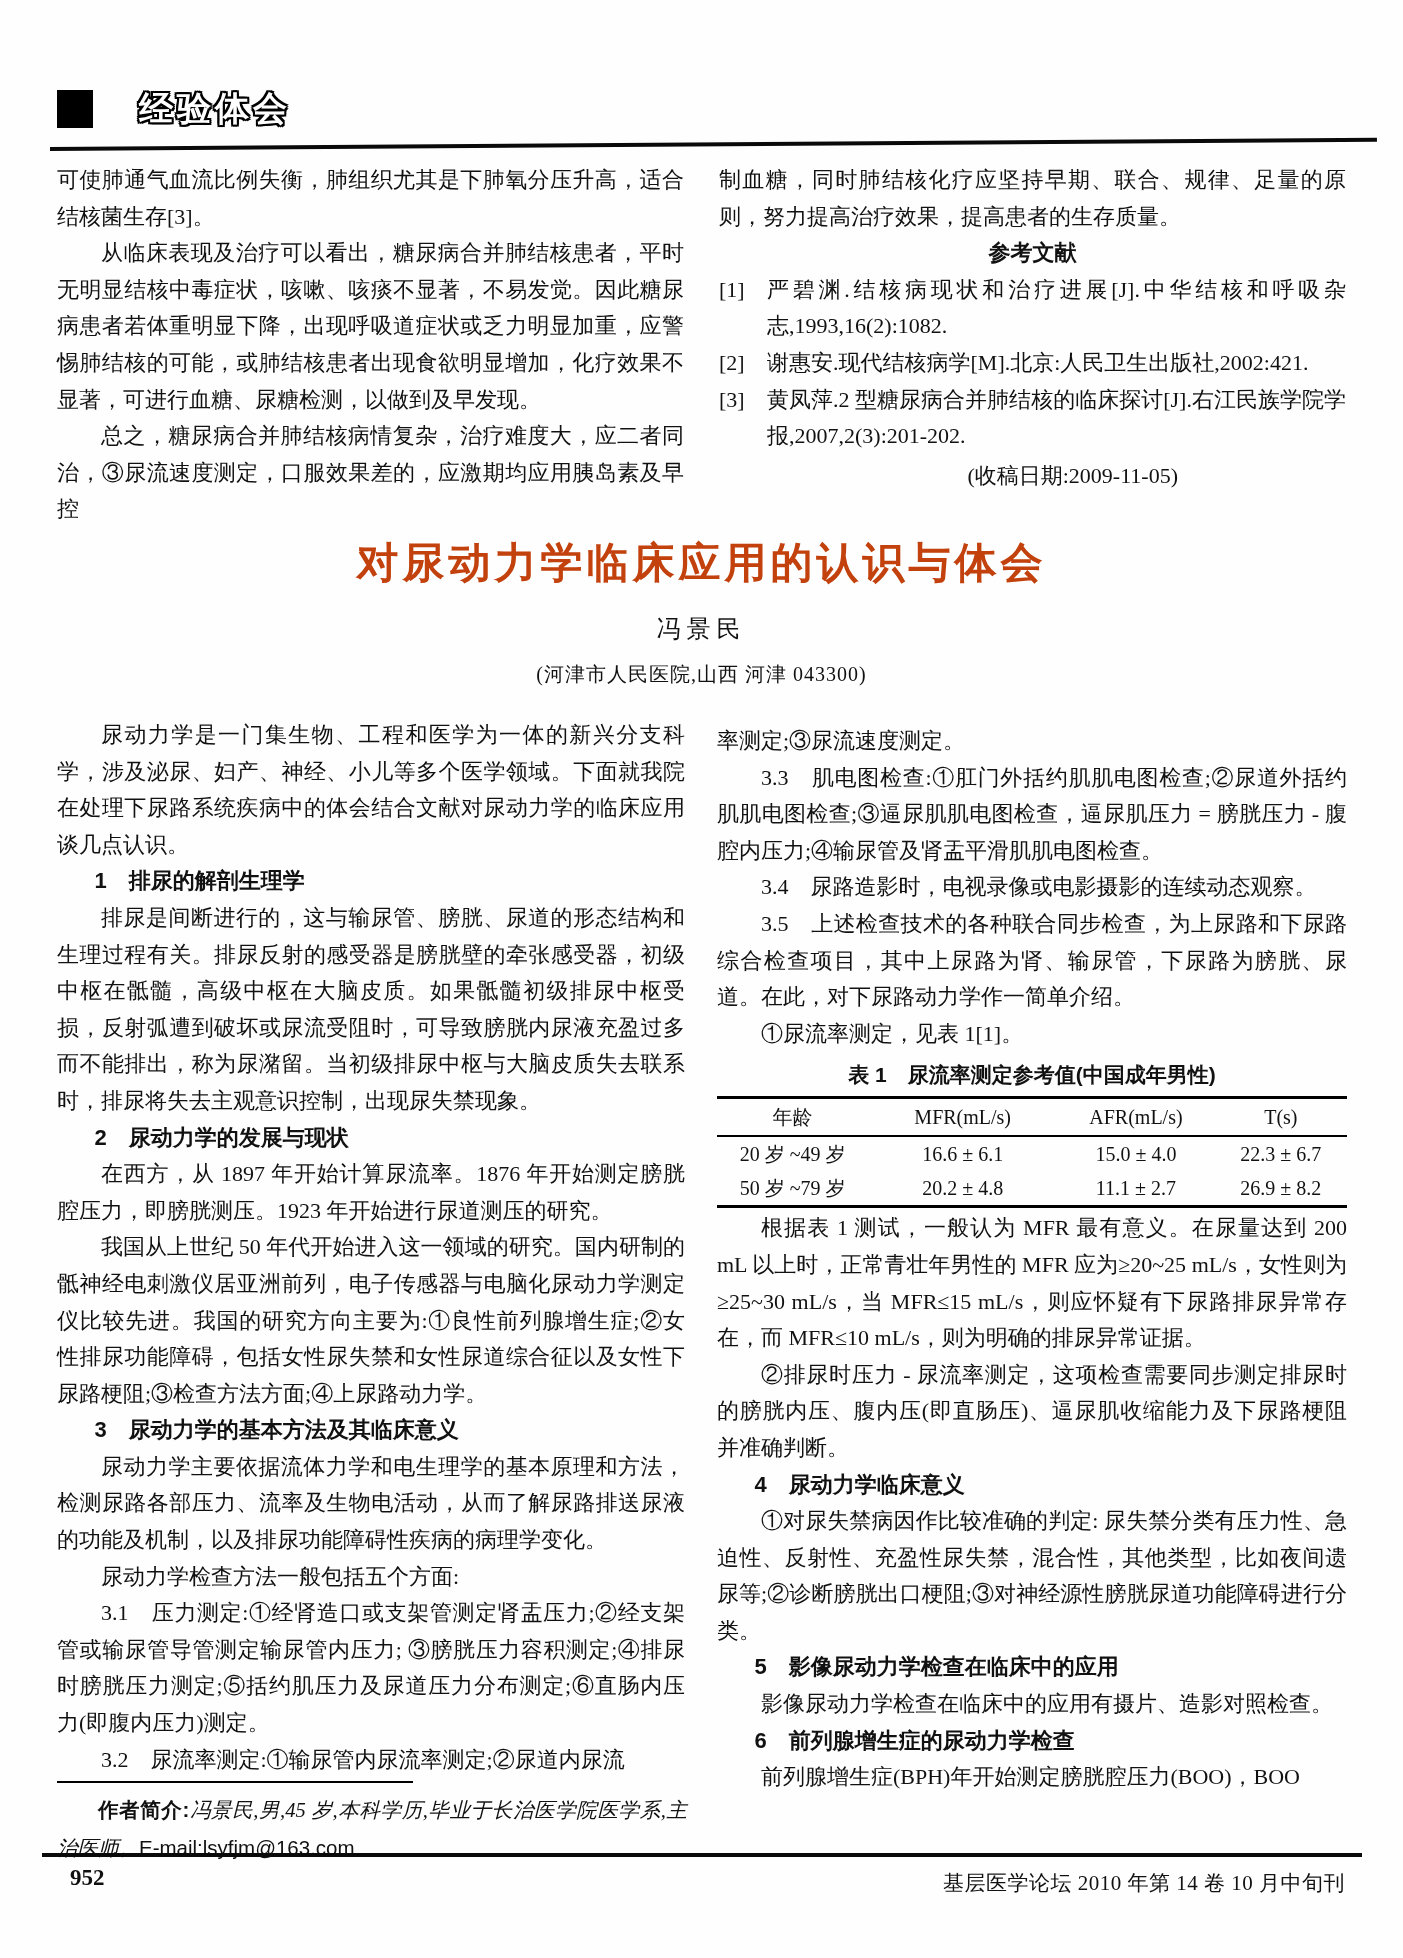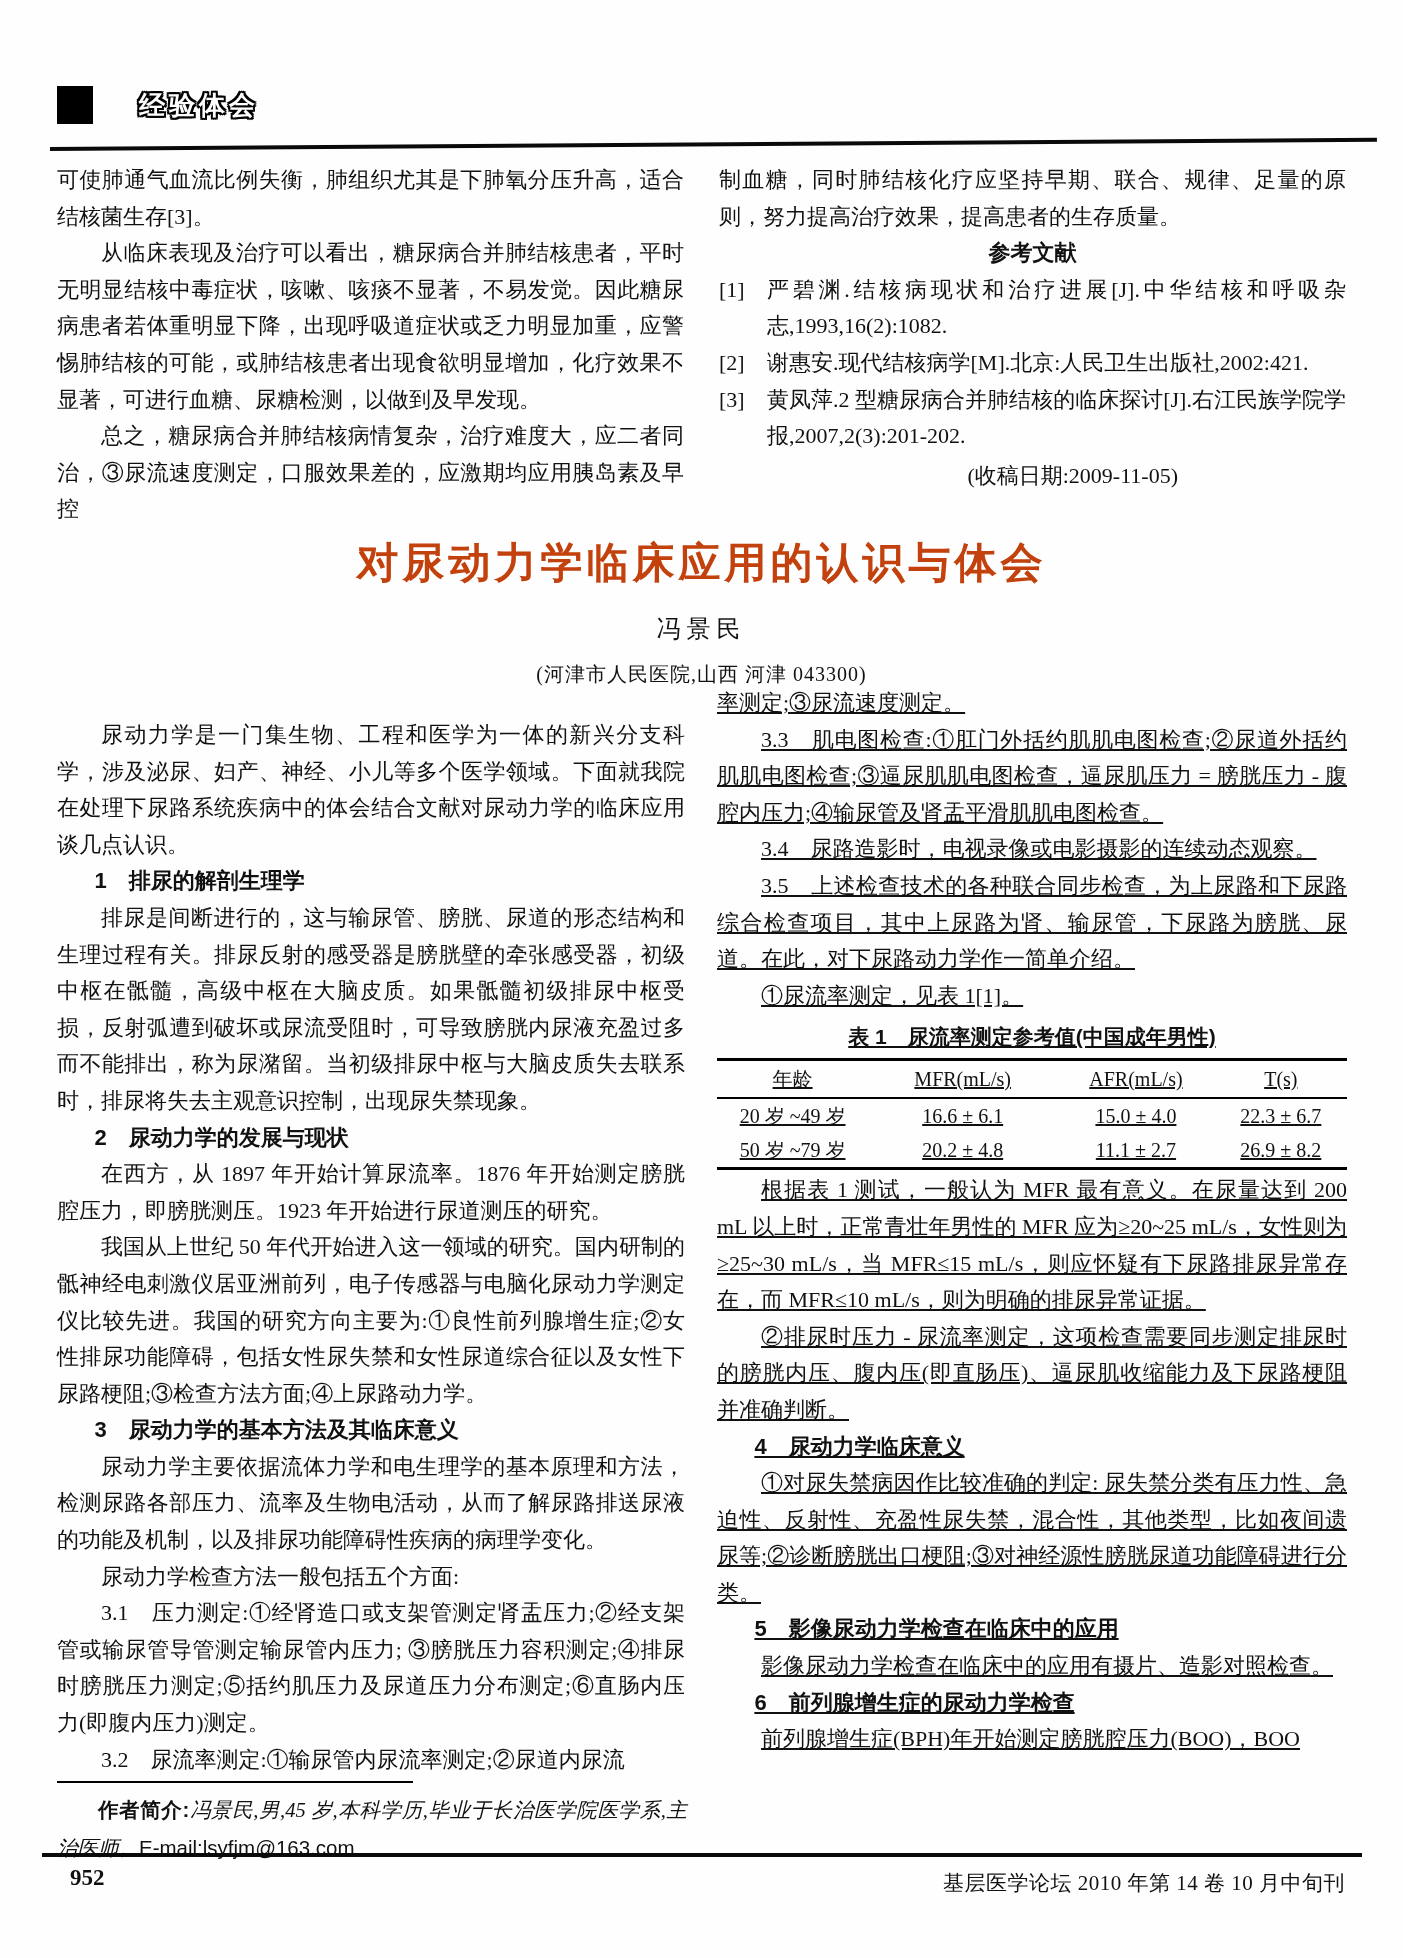--- a/index.html
+++ b/index.html
@@ -12,21 +12,21 @@
     overflow:hidden;
   }
   
   .hdr-badge{
     position:absolute;left:57px;top:86px;
     display:flex;align-items:center;gap:10px;
   }
   .hdr-square{width:36px;height:38px;background:#000;}
   .hdr-logo{
     font-family:"Liberation Sans","DejaVu Sans",sans-serif;
-    font-weight:900;font-size:26px;letter-spacing:4px;
+    font-weight:900;font-size:34px;letter-spacing:4px;
     color:#fff;
     text-shadow:-2px -2px 0 #000,2px -2px 0 #000,-2px 2px 0 #000,2px 2px 0 #000,
                  0 -2px 0 #000,0 2px 0 #000,-2px 0 0 #000,2px 0 0 #000;
     padding-left:36px;
   }
   .hdr-rule{
     position:absolute;left:50px;top:147px;width:1327px;height:4px;background:#0a0a0a;
     transform:rotate(-0.4deg);transform-origin:left center;
   }
   
@@ -141,21 +141,21 @@
         <div class="block p"><span>在西方，从 1897 年开始计算尿流率。1876 年开始测定膀胱腔压力，即膀胱测压。1923 年开始进行尿道测压的研究。</span></div>
         <div class="block p"><span>我国从上世纪 50 年代开始进入这一领域的研究。国内研制的骶神经电刺激仪居亚洲前列，电子传感器与电脑化尿动力学测定仪比较先进。我国的研究方向主要为:①良性前列腺增生症;②女性排尿功能障碍，包括女性尿失禁和女性尿道综合征以及女性下尿路梗阻;③检查方法方面;④上尿路动力学。</span></div>
         <div class="block h"><span>3　尿动力学的基本方法及其临床意义</span></div>
         <div class="block p"><span>尿动力学主要依据流体力学和电生理学的基本原理和方法，检测尿路各部压力、流率及生物电活动，从而了解尿路排送尿液的功能及机制，以及排尿功能障碍性疾病的病理学变化。</span></div>
         <div class="block p"><span>尿动力学检查方法一般包括五个方面:</span></div>
         <div class="block p"><span>3.1　压力测定:①经肾造口或支架管测定肾盂压力;②经支架管或输尿管导管测定输尿管内压力; ③膀胱压力容积测定;④排尿时膀胱压力测定;⑤括约肌压力及尿道压力分布测定;⑥直肠内压力(即腹内压力)测定。</span></div>
         <div class="block p"><span>3.2　尿流率测定:①输尿管内尿流率测定;②尿道内尿流</span></div>
       </div>
   </div>
 
-  <div class="col" style="left:717px;top:685px;width:630px;text-decoration:underline;">
+  <div class="col" style="left:717px;top:723px;width:630px;">
     <div>
 
     <div class="block cont"><span>率测定;③尿流速度测定。</span></div>
         <div class="block p"><span>3.3　肌电图检查:①肛门外括约肌肌电图检查;②尿道外括约肌肌电图检查;③逼尿肌肌电图检查，逼尿肌压力 = 膀胱压力 - 腹腔内压力;④输尿管及肾盂平滑肌肌电图检查。</span></div>
         <div class="block p"><span>3.4　尿路造影时，电视录像或电影摄影的连续动态观察。</span></div>
         <div class="block p"><span>3.5　上述检查技术的各种联合同步检查，为上尿路和下尿路综合检查项目，其中上尿路为肾、输尿管，下尿路为膀胱、尿道。在此，对下尿路动力学作一简单介绍。</span></div>
         <div class="block p"><span>①尿流率测定，见表 1[1]。</span></div>
       </div>
 
     <div class="tbl-wrap">

